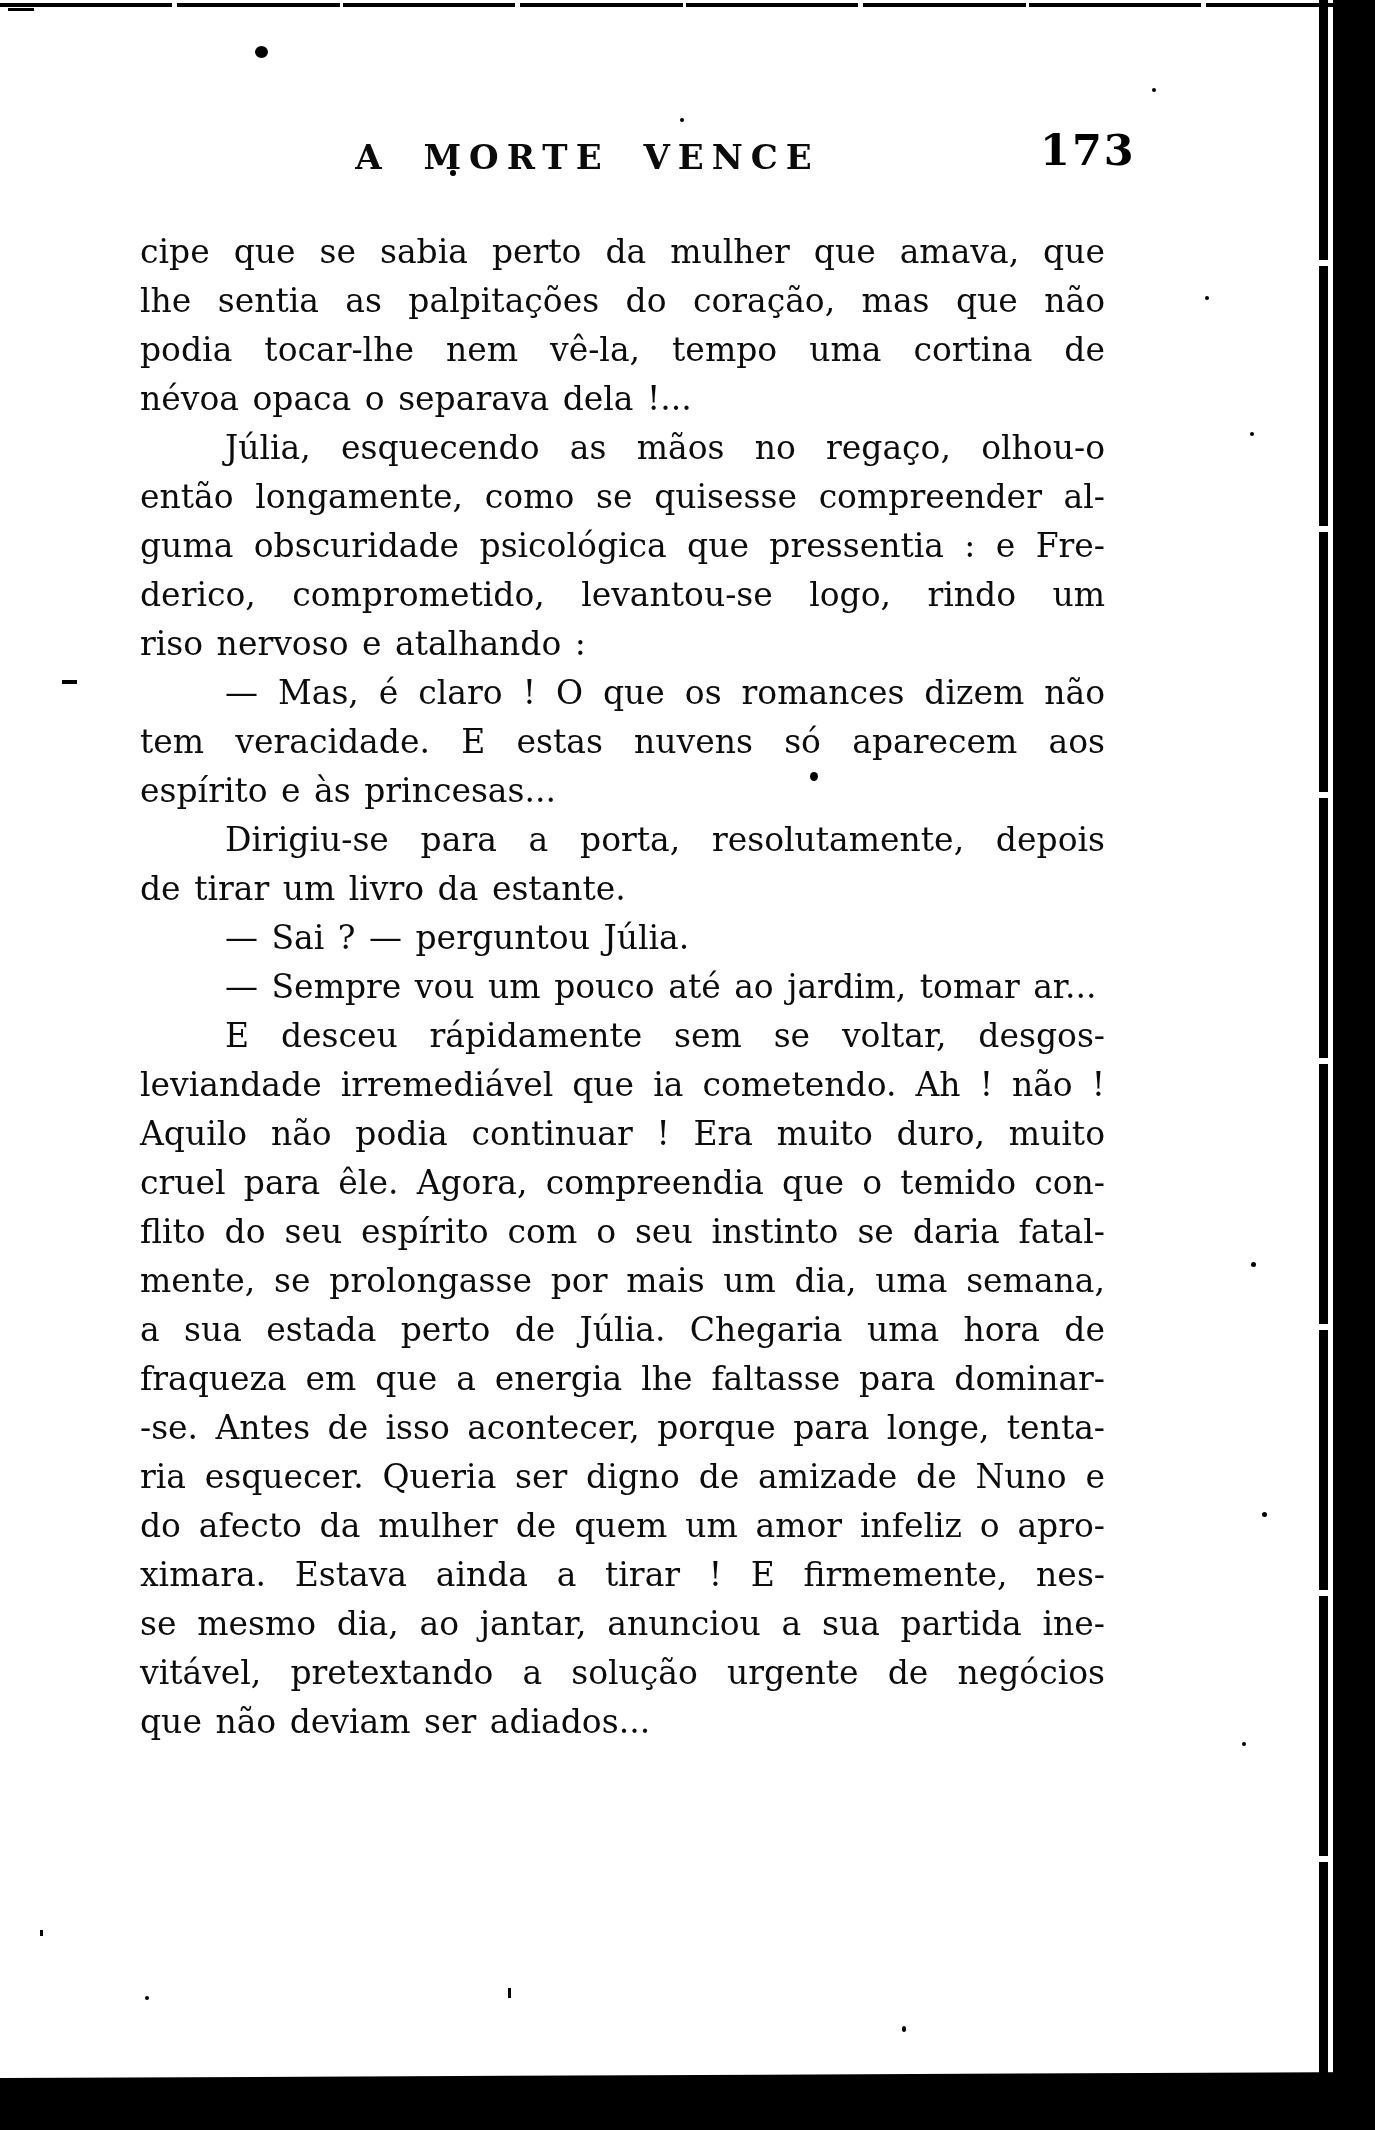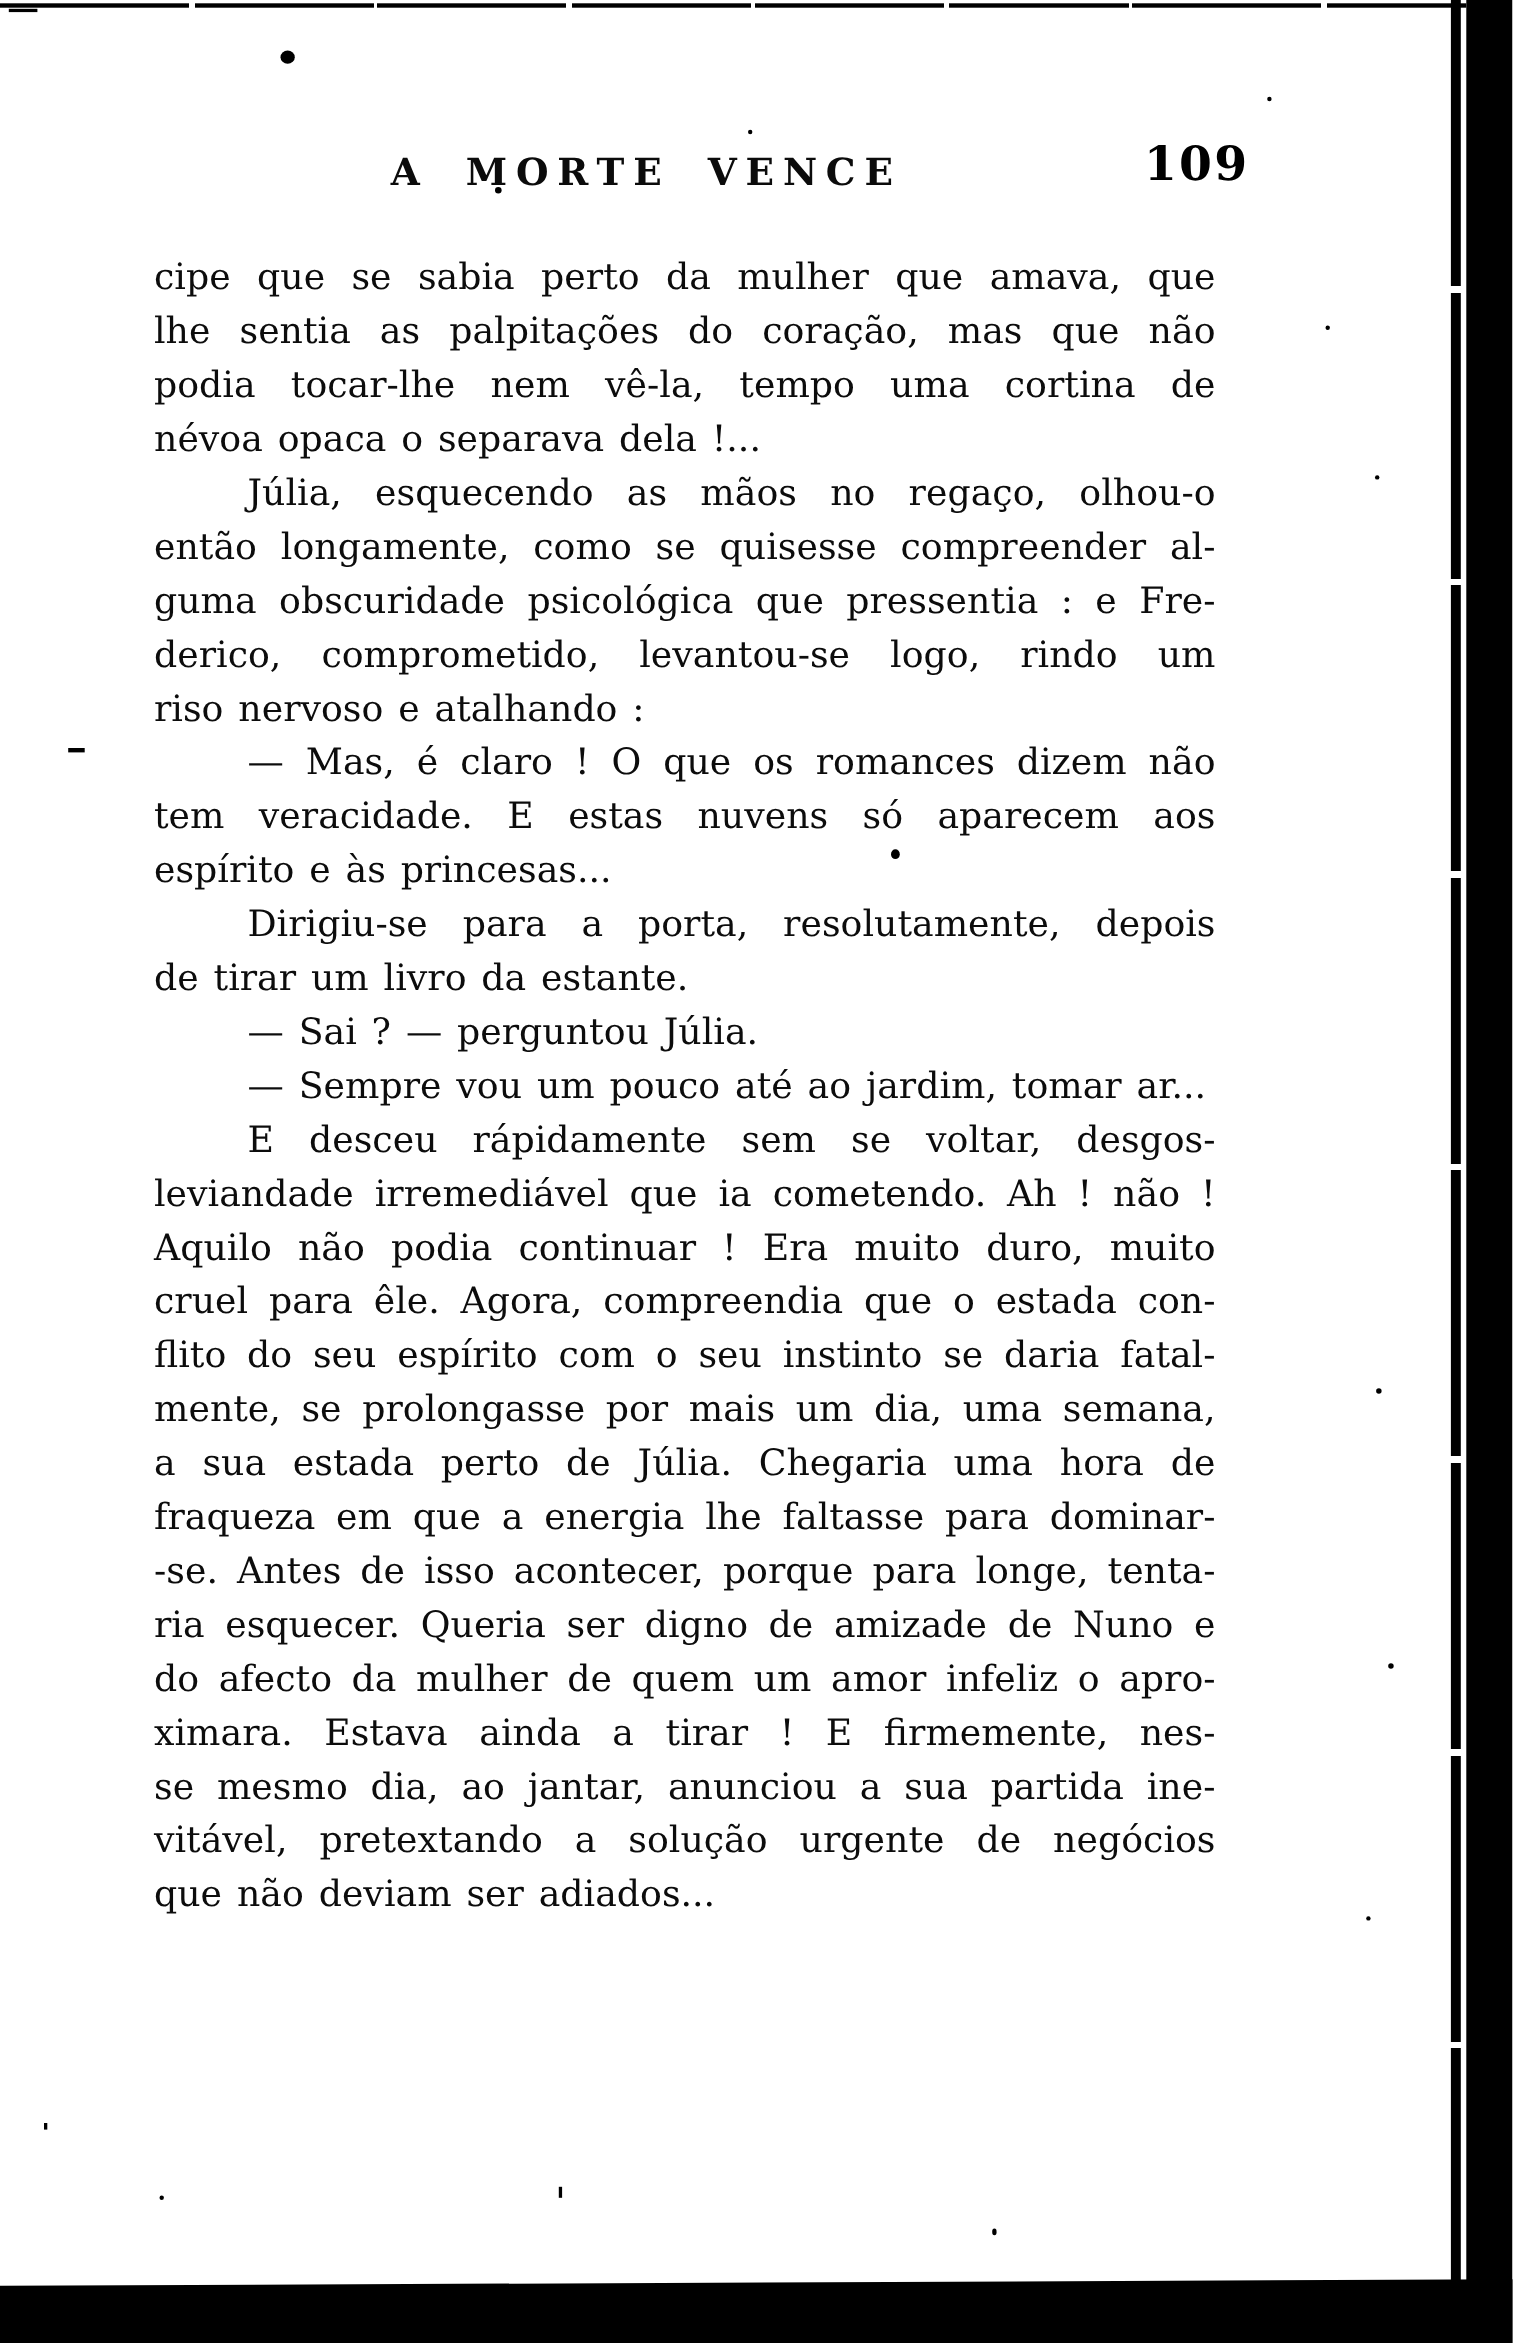--- a/index.html
+++ b/index.html
@@ -51,21 +51,21 @@
 </head>
 <body>
 
 <div class="top-scan-line"></div>
 <div class="gutter-shadow-bar"></div>
 <div class="gutter-black-edge"></div>
 <div class="bottom-scan-band"></div>
 
 <div class="running-header">
   <div class="page-title">A MORTE VENCE</div>
-  <div class="page-number">109</div>
+  <div class="page-number">173</div>
 </div>
 
 <div class="text-block">
     <div class="line just">cipe que se sabia perto da mulher que amava, que</div>
     <div class="line just">lhe sentia as palpitações do coração, mas que não</div>
     <div class="line just">podia tocar-lhe nem vê-la, tempo uma cortina de</div>
     <div class="line">névoa opaca o separava dela !...</div>
     <div class="line indent just">Júlia, esquecendo as mãos no regaço, olhou-o</div>
     <div class="line just">então longamente, como se quisesse compreender al-</div>
     <div class="line just">guma obscuridade psicológica que pressentia : e Fre-</div>
@@ -74,21 +74,21 @@
     <div class="line indent just">— Mas, é claro ! O que os romances dizem não</div>
     <div class="line just">tem veracidade. E estas nuvens só aparecem aos</div>
     <div class="line">espírito e às princesas...</div>
     <div class="line indent just">Dirigiu-se para a porta, resolutamente, depois</div>
     <div class="line">de tirar um livro da estante.</div>
     <div class="line indent">— Sai ? — perguntou Júlia.</div>
     <div class="line indent">— Sempre vou um pouco até ao jardim, tomar ar...</div>
     <div class="line indent just">E desceu rápidamente sem se voltar, desgos-</div>
     <div class="line just">leviandade irremediável que ia cometendo. Ah ! não !</div>
     <div class="line just">Aquilo não podia continuar ! Era muito duro, muito</div>
-    <div class="line just">cruel para êle. Agora, compreendia que o estada con-</div>
+    <div class="line just">cruel para êle. Agora, compreendia que o temido con-</div>
     <div class="line just">flito do seu espírito com o seu instinto se daria fatal-</div>
     <div class="line just">mente, se prolongasse por mais um dia, uma semana,</div>
     <div class="line just">a sua estada perto de Júlia. Chegaria uma hora de</div>
     <div class="line just">fraqueza em que a energia lhe faltasse para dominar-</div>
     <div class="line just">-se. Antes de isso acontecer, porque para longe, tenta-</div>
     <div class="line just">ria esquecer. Queria ser digno de amizade de Nuno e</div>
     <div class="line just">do afecto da mulher de quem um amor infeliz o apro-</div>
     <div class="line just">ximara. Estava ainda a tirar ! E firmemente, nes-</div>
     <div class="line just">se mesmo dia, ao jantar, anunciou a sua partida ine-</div>
     <div class="line just">vitável, pretextando a solução urgente de negócios</div>

